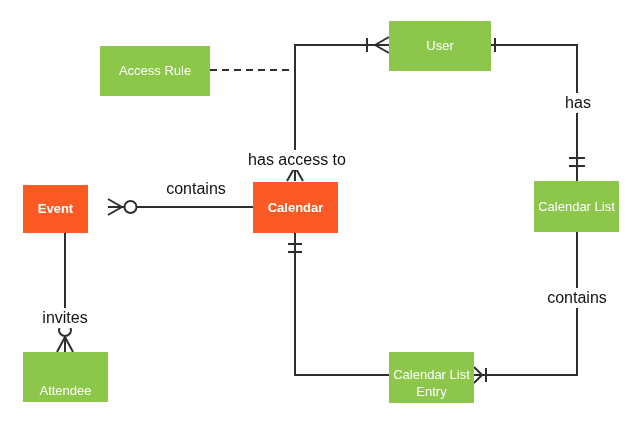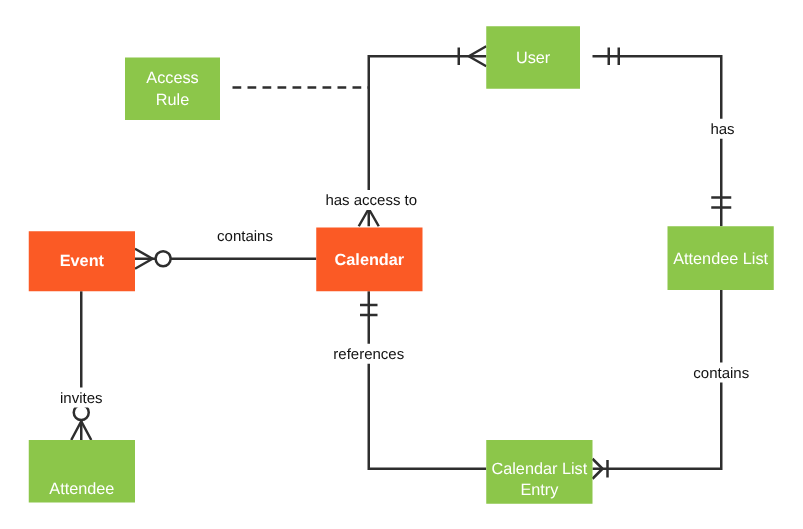--- a/index.html
+++ b/index.html
@@ -24,21 +24,21 @@
     padding:2px;
     box-sizing:border-box;
   }
   .entity.green{background:#8CC64A;}
   .entity.orange{background:#FB5A25;font-weight:700;}
   .edge-label{
     position:absolute;
     transform:translate(-50%,-50%);
     background:#ffffff;
     color:#111111;
-    font-size:12px;
+    font-size:16px;
     padding:1px 4px;
     white-space:nowrap;
   }
 </style>
 </head>
 <body>
 
 <div class="canvas">
 
   <svg class="edges" width="642" height="423" viewBox="0 0 642 423">
@@ -94,53 +94,52 @@
 
     <g>
       <path d="M577,232 L577,375 L474,375"></path>
       <g>
         <path d="M482,375 L474,367 M482,375 L474,383"></path>
         <path d="M486,368 L486,382"></path>
       </g>
     </g>
   </svg>
 
-  <div class="entity green" style="left:100px;top:46px;width:76px;height:50px;">
+  <div class="entity green" style="left:100px;top:46px;width:110px;height:50px;">
     <span>Access Rule</span>
   </div>
 
-  <div class="entity green" style="left:389px;top:21px;width:75px;height:50px;">
+  <div class="entity green" style="left:389px;top:21px;width:102px;height:50px;">
     <span>User</span>
   </div>
 
-  <div class="entity orange" style="left:23px;top:185px;width:85px;height:48px;">
+  <div class="entity orange" style="left:23px;top:185px;width:65px;height:48px;">
     <span>Event</span>
   </div>
 
   <div class="entity orange" style="left:253px;top:182px;width:85px;height:51px;">
     <span>Calendar</span>
   </div>
 
   <div class="entity green" style="left:534px;top:181px;width:85px;height:51px;">
-    <span>Attendee List</span>
+    <span>Calendar List</span>
   </div>
 
   <div class="entity green" style="left:23px;top:352px;width:85px;height:50px;align-items:flex-end;">
     <span>Attendee</span>
   </div>
 
   <div class="entity green" style="left:389px;top:352px;width:85px;height:51px;align-items:flex-end;">
     <span>Calendar List Entry</span>
   </div>
 
   <div class="edge-label" style="left:196px;top:189px;">contains</div>
 
   <div class="edge-label" style="left:297px;top:125px;margin-top:35px;">has access to</div>
 
   <div class="edge-label" style="left:578px;top:103px;">has</div>
 
   <div class="edge-label" style="left:65px;top:278px;margin-top:40px;">invites</div>
 
-  <div class="edge-label" style="left:295px;top:283px;">references</div>
 
   <div class="edge-label" style="left:577px;top:298px;">contains</div>
 
 </div>
 
 </body></html>

